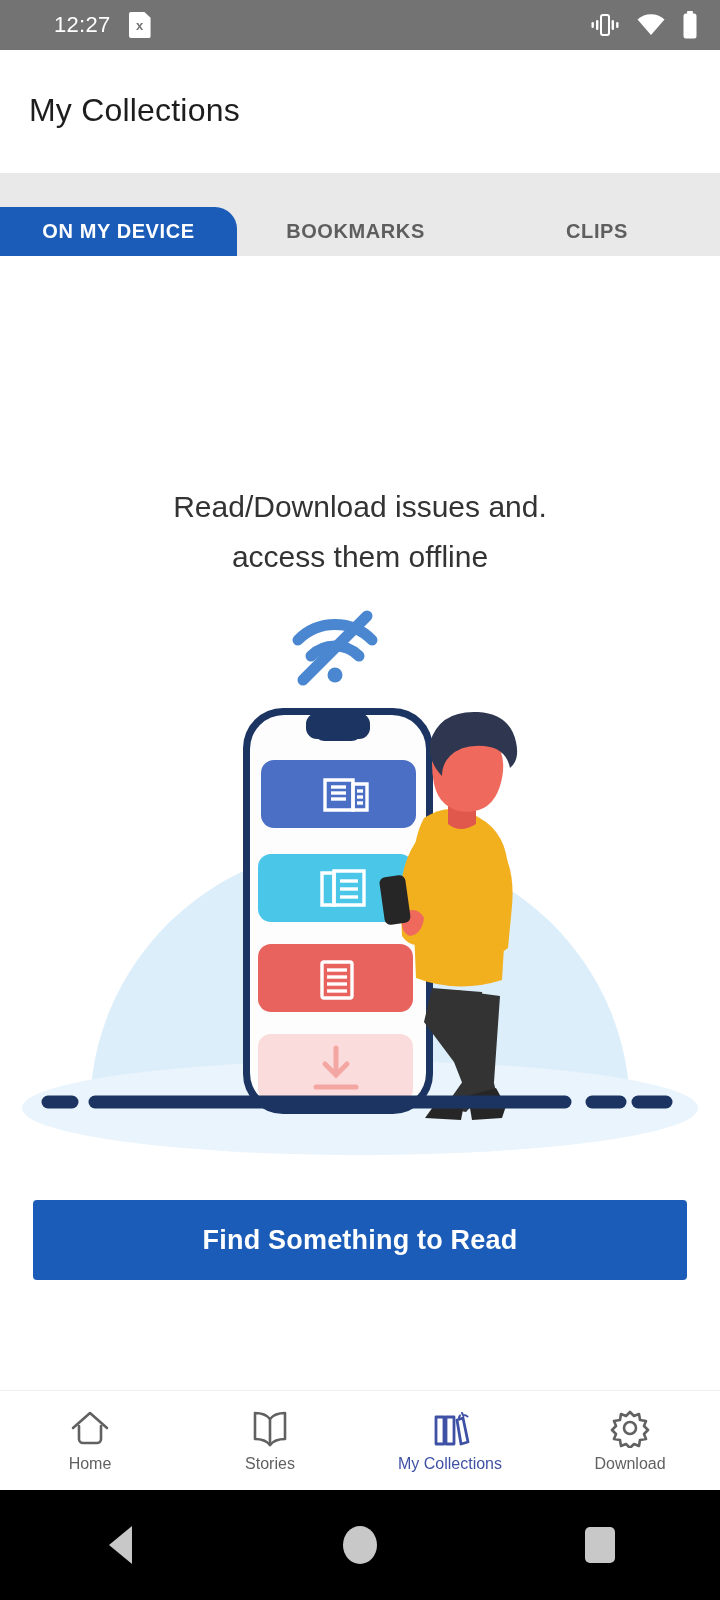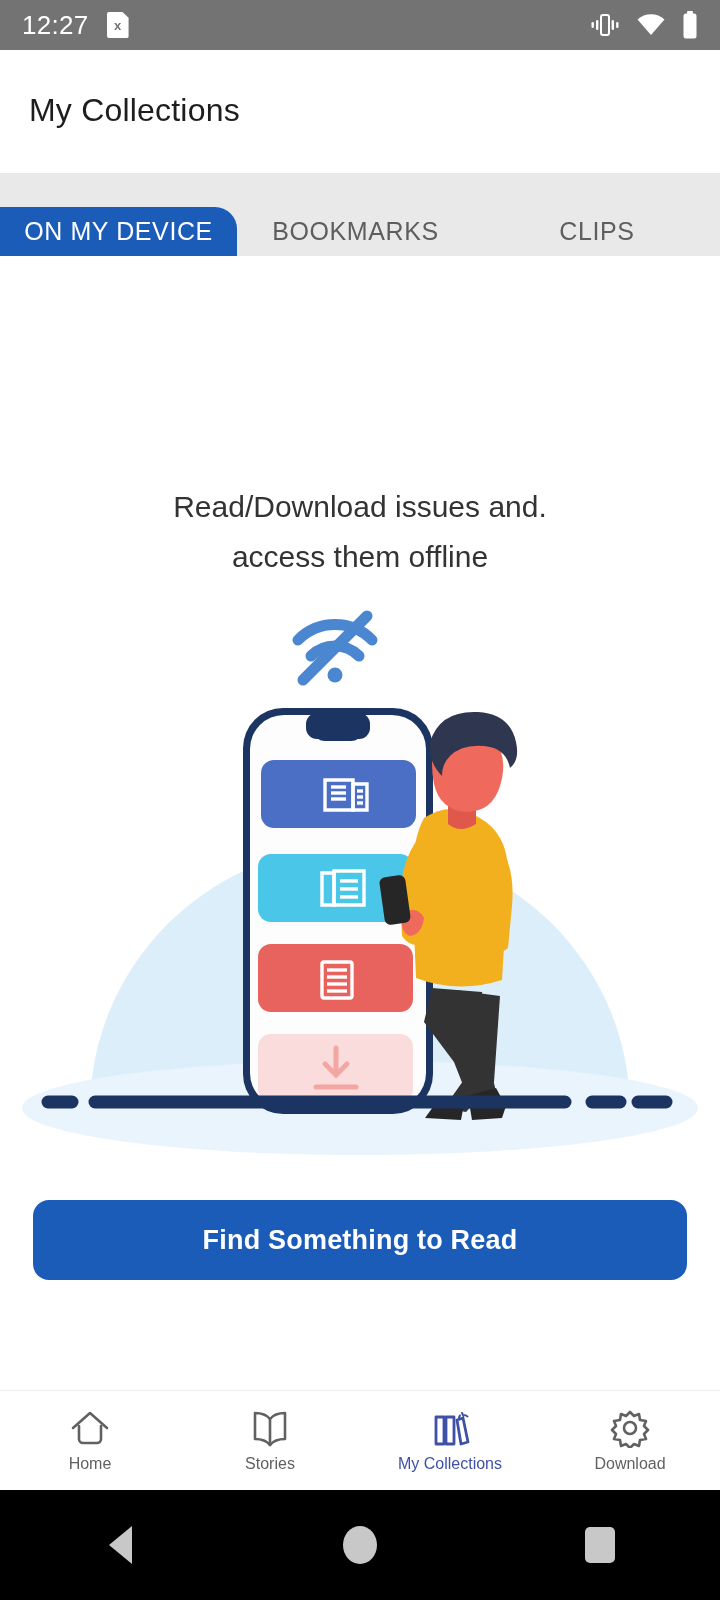--- a/index.html
+++ b/index.html
@@ -9,21 +9,21 @@
     background:#ffffff; overflow:hidden;
   }
   #screen { position:relative; width:720px; height:1600px; background:#fff; }
 
   
   .statusbar{
     position:absolute; top:0; left:0; width:720px; height:50px;
     background:#737373; display:flex; align-items:center;
     padding:0 22px; color:#fff;
   }
-  .sb-time{ font-size:26px; font-weight:500; letter-spacing:.3px; }
+  .sb-time{ font-size:22px; font-weight:500; letter-spacing:.3px;margin-left:32px; }
   .sb-simicon{ margin-left:18px; width:22px; height:26px; position:relative; }
   .sb-simicon .body{
     position:absolute; inset:0; background:#fff; border-radius:2px;
     clip-path: polygon(0 0, 72% 0, 100% 22%, 100% 100%, 0 100%);
   }
   .sb-simicon .x{
     position:absolute; left:0; right:0; top:5px; text-align:center;
     font-size:13px; color:#737373; font-weight:700; line-height:18px;
   }
   .sb-right{ margin-left:auto; display:flex; align-items:center; gap:16px; }
@@ -36,42 +36,42 @@
   }
   .appbar h1{ font-size:32px; font-weight:400; color:#1d1d1d; letter-spacing:.2px; }
 
   
   .tabs{
     position:absolute; top:173px; left:0; width:720px; height:83px;
     background:#e9e9e9; display:flex; align-items:stretch;
   }
   .tab{
     display:flex; align-items:center; justify-content:center;
-    font-size:25px; font-weight:400; letter-spacing:.6px; color:#5e5e5e;
+    font-size:20px; font-weight:700; letter-spacing:.6px; color:#5e5e5e;
     cursor:pointer; user-select:none;margin-top:34px;
   }
   .tab.t0{ width:237px; background:#1a5cb8; color:#fff; border-top-right-radius:22px; }
   .tab.t1{ width:237px; }
   .tab.t2{ width:246px; }
 
   
   .hero-text{
     position:absolute; top:482px; left:0; width:720px;
     text-align:center; color:#333; font-size:30px; line-height:50px;
     font-weight:400;
   }
 
   
   .illus{ position:absolute; top:600px; left:0; width:720px; height:570px; }
   .illus svg{ display:block; width:720px; height:570px; }
 
   
   .cta{
     position:absolute; top:1200px; left:33px; width:654px; height:80px;
-    background:#1a5cb8; border:none; border-radius:16px;
+    background:#1a5cb8; border:none; border-radius:4px;
     color:#fff; font-size:27px; font-weight:700; letter-spacing:.2px;
     font-family:"Liberation Sans", sans-serif; cursor:pointer;
   }
 
   
   .bottomnav{
     position:absolute; top:1390px; left:0; width:720px; height:100px;
     background:#fff; border-top:1px solid #eceff1;
     display:flex; align-items:center;
   }

